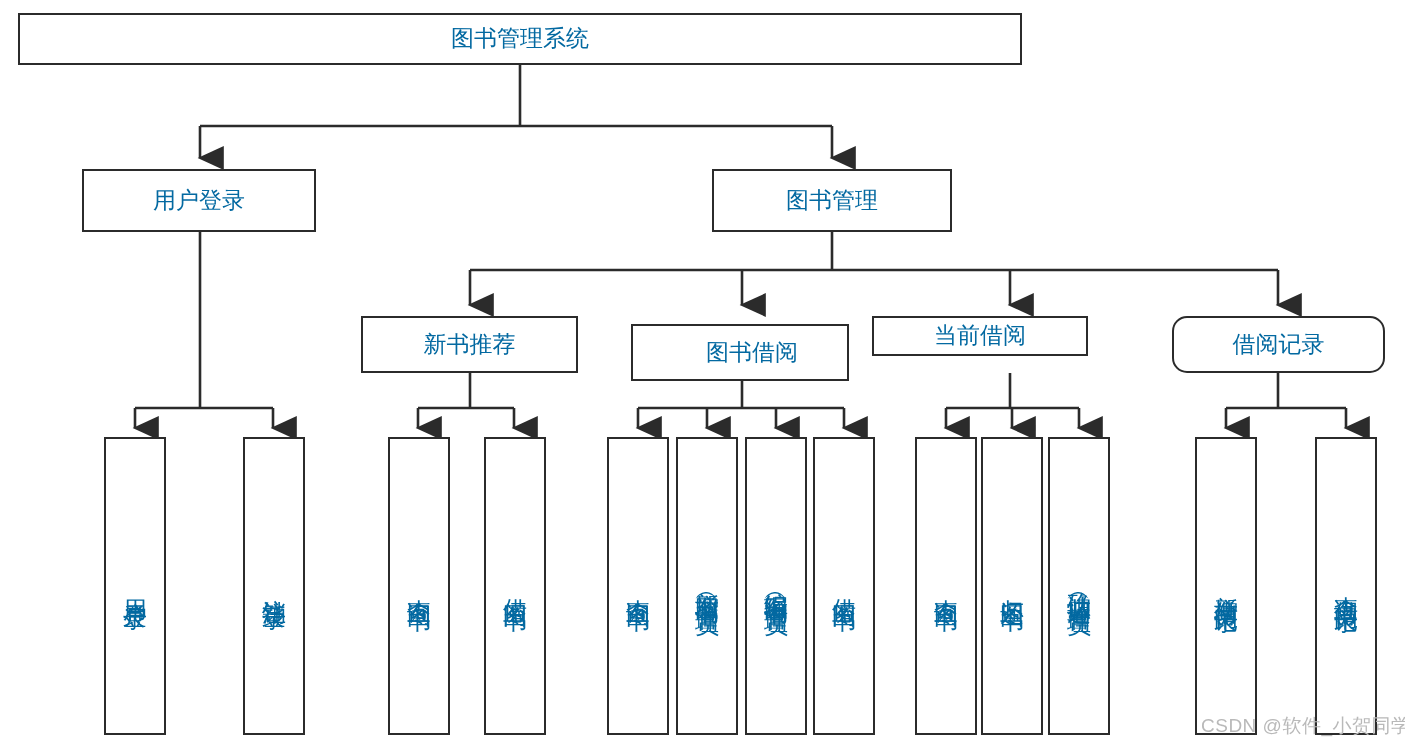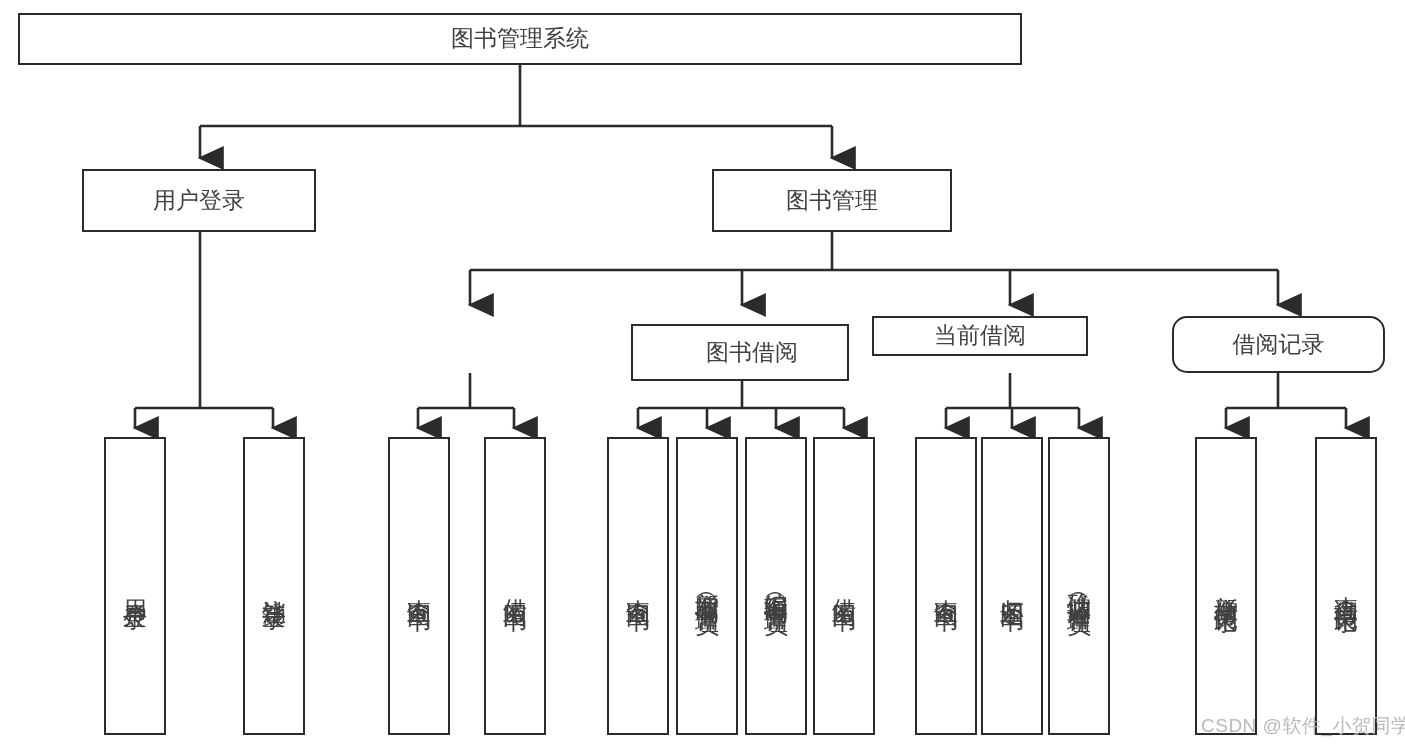--- a/index.html
+++ b/index.html
@@ -29,21 +29,21 @@
     position: absolute;
     box-sizing: border-box;
     background: #ffffff;
     border: 2.5px solid #2b2b2b;
     display: flex;
     align-items: center;
     justify-content: center;
     overflow: hidden;
   }
   .node .label {
-    color: #404040;
+    color: #0369a1;
     text-align: right;
     line-height: 1.12;
     white-space: nowrap;
   }
   .node.horizontal .label {
     font-size: 23px;
   }
   .node.root .label {
     font-size: 23px;
   }
@@ -125,20 +125,23 @@
     <span class="label">图书管理系统</span>
   </div>
 
   <div class="node horizontal" style="left:82px; top:169px; width:234px; height:63px;">
     <span class="label">用户登录</span>
   </div>
   <div class="node horizontal" style="left:712px; top:169px; width:240px; height:63px;">
     <span class="label">图书管理</span>
   </div>
 
+  <div class="node horizontal" style="left:361px; top:316px; width:217px; height:57px;">
+    <span class="label">新书推荐</span>
+  </div>
   <div class="node horizontal" style="left:631px; top:324px; width:218px; height:57px;padding-left:24px;">
     <span class="label">图书借阅</span>
   </div>
   <div class="node horizontal" style="left:872px; top:316px; width:216px; height:40px;">
     <span class="label">当前借阅</span>
   </div>
   <div class="node horizontal" style="left:1172px; top:316px; width:213px; height:57px;border-radius:15px;">
     <span class="label">借阅记录</span>
   </div>
 

